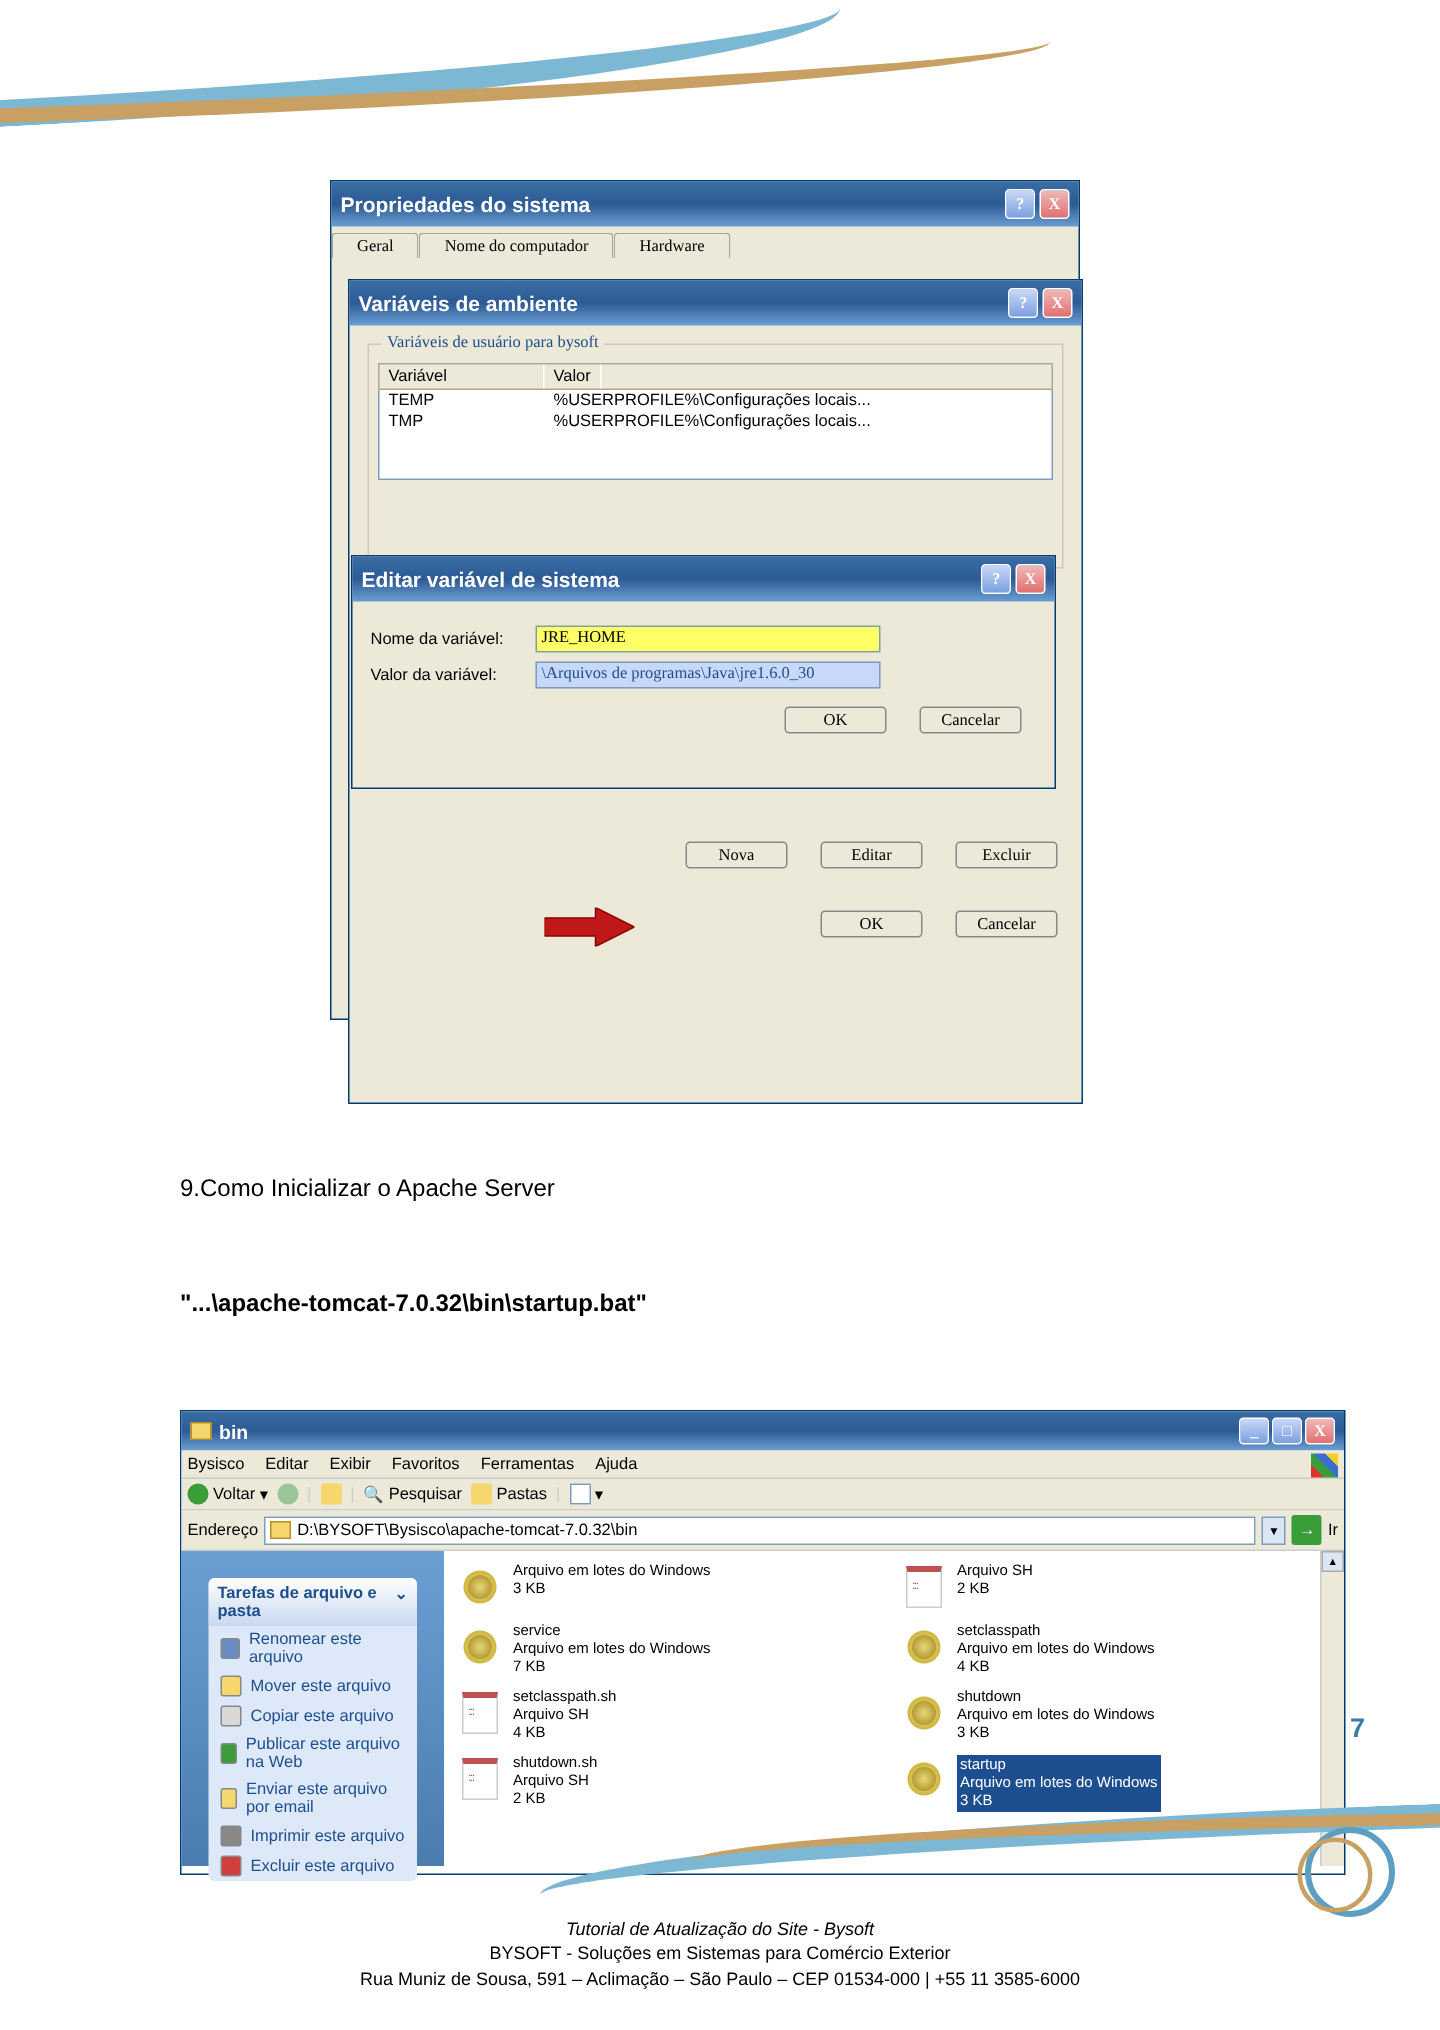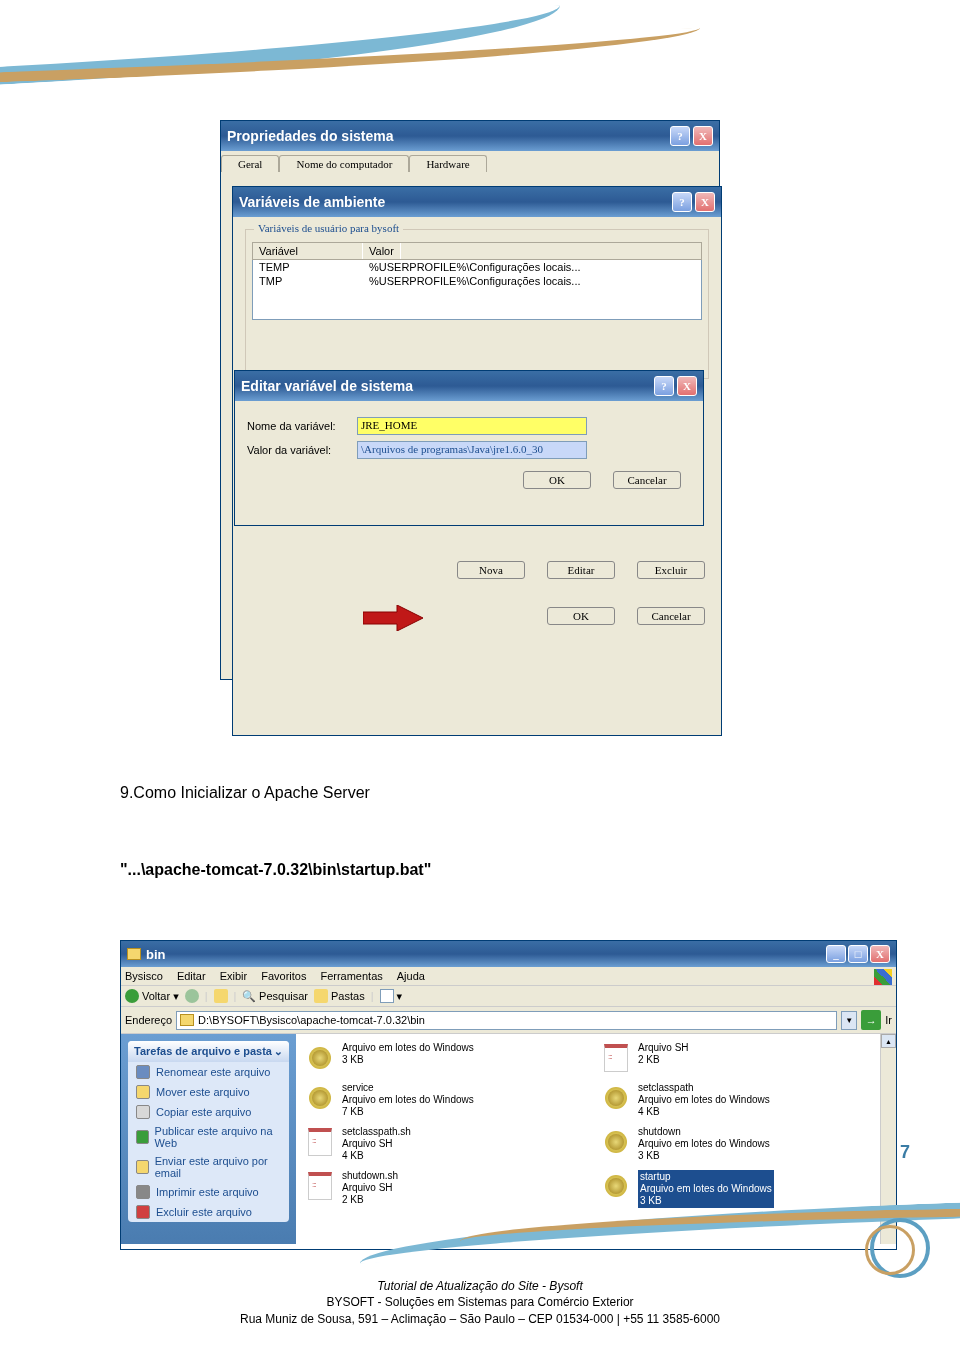--- a/index.html
+++ b/index.html
@@ -47,21 +47,21 @@
 .exp-title .wbtn{width:20px;height:18px;background:linear-gradient(#c8d8f8,#7ba0e0);border:1px solid #fff;border-radius:3px;display:flex;align-items:center;justify-content:center;font:bold 11px Tahoma;color:#fff}
 .exp-title .wbtn.close{background:linear-gradient(#f0b8b8,#e27070)}
 .exp-menu{display:flex;background:#ece9d8;font:11px Tahoma;padding:3px 4px;gap:14px;border-bottom:1px solid #ccc}
 .exp-tb{display:flex;align-items:center;background:#ece9d8;padding:3px 4px;font:11px Tahoma;gap:6px;border-bottom:1px solid #ccc}
 .exp-tb .btn{display:flex;align-items:center;gap:3px}
 .exp-tb .ico{width:14px;height:14px;display:inline-block;border-radius:50%}
 .exp-addr{display:flex;align-items:center;background:#ece9d8;padding:3px 4px;font:11px Tahoma;gap:4px;border-bottom:1px solid #ccc}
 .exp-addr .addr-input{flex:1;background:#fff;border:1px solid #7f9db9;height:19px;display:flex;align-items:center;padding:0 3px}
 .exp-addr .go{width:20px;height:20px;background:#3a9d3a;color:#fff;display:flex;align-items:center;justify-content:center;border-radius:2px}
 .exp-body{display:flex;height:210px}
-.exp-side{width:175px;background:linear-gradient(#6b9ed2,#4a7cb0);padding:7px}
+.exp-side{width:175px;background:linear-gradient(#6b9ed2,#4a7cb0);padding:18px}
 .exp-panel{background:#dde8f8;border-radius:4px;overflow:hidden}
 .exp-panel .ph{background:linear-gradient(#fff,#c8d8f0);font:bold 11px Tahoma;color:#1d4e8f;padding:4px 6px;display:flex;justify-content:space-between}
 .exp-panel .pi{display:flex;align-items:center;gap:6px;padding:3px 8px;font:11px Tahoma;color:#1d4e8f}
 .exp-panel .pi .sico{width:14px;height:14px;display:inline-block}
 .exp-files{flex:1;background:#fff;padding:6px;display:grid;grid-template-columns:1fr 1fr;gap:4px;align-content:start;position:relative}
 .file-item{display:flex;gap:6px;font:10px Tahoma;align-items:flex-start;padding:2px}
 .file-item .fico{width:32px;height:32px;flex-shrink:0;display:flex;align-items:center;justify-content:center}
 .file-item .ftxt{line-height:1.2}
 .file-item.sel .ftxt{background:#1d4e8f;color:#fff;padding:1px 2px}
 .gear{width:22px;height:22px;background:radial-gradient(circle,#f0e68c,#c0a020);border-radius:50%;position:relative}

